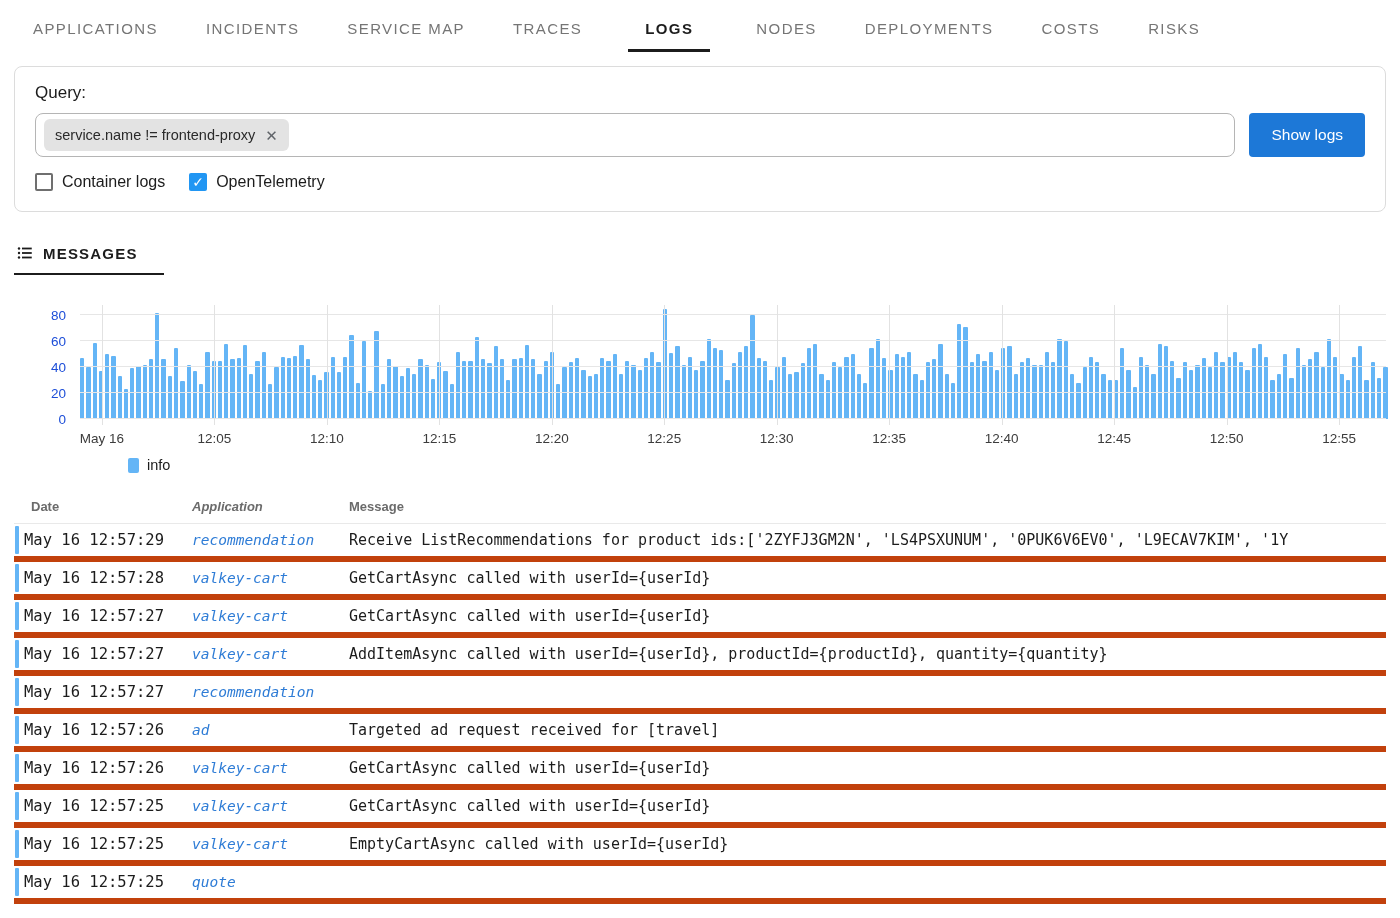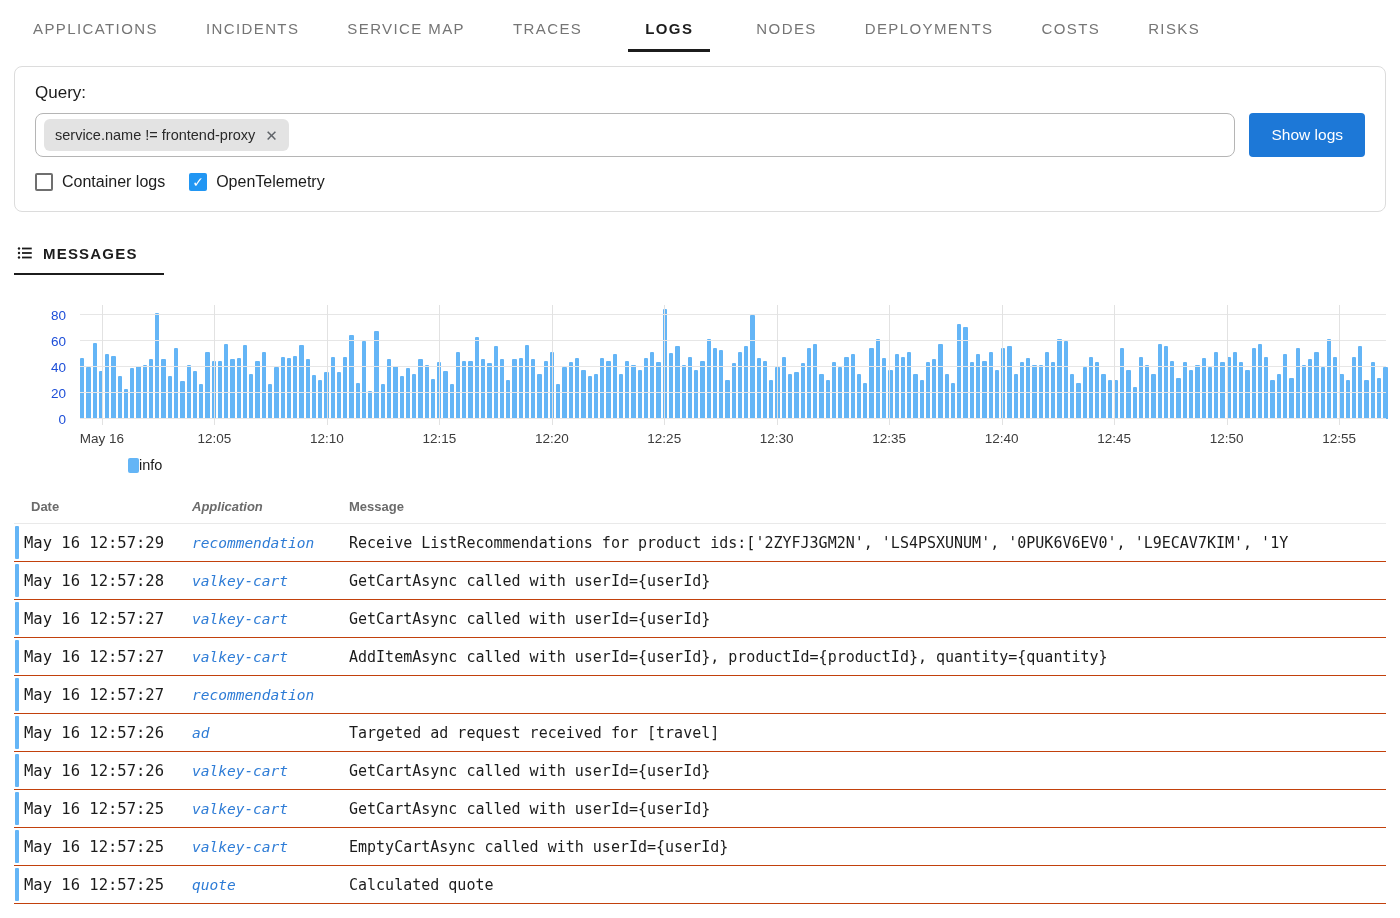--- a/index.html
+++ b/index.html
@@ -33,29 +33,29 @@
   
   .chart-wrap { margin:30px 14px 0; padding-left:66px; }
   .plot { position:relative; height:114px; }
   .hgrid { position:absolute; left:0; right:0; height:1px; background:#e6e6e6; }
   .vgrid { position:absolute; top:0; width:1px; background:#e2e2e2; height:calc(100% + 6px); }
   .ylab { position:absolute; right:calc(100% - 52px); transform:translateY(50%); font-size:13.5px; color:#1d4ed8; }
   .bars { position:absolute; inset:0; display:flex; align-items:flex-end; gap:2px; }
   .bar { flex:1 1 0; border-radius:1px 1px 0 0; }
   .xlabels { position:relative; height:30px; }
   .xlab { position:absolute; top:12px; transform:translateX(-50%); font-size:13.5px; color:#3c3c3c; white-space:nowrap; }
-  .legend { display:flex; align-items:center; margin:8px 0 0 48px; }
+  .legend { display:flex; align-items:center; gap:8px; margin:8px 0 0 48px; }
   .legend-swatch { width:11px; height:15px; border-radius:2px; }
   .legend-label { font-size:14.5px; color:#1c1c1c; }
 
   
   .log-table { margin:22px 14px 0; }
   .lt-header { display:flex; align-items:center; padding:4px 0 9px; border-bottom:1px solid #e9e9e9;
                color:#6b6b6b; font-size:13px; font-weight:bold; }
-  .lt-row { display:flex; align-items:center; height:38px; border-bottom:1px solid #c2410c; position:relative; cursor:pointer; }
+  .lt-row { display:flex; align-items:center; height:38px; border-bottom:6px solid #c2410c; position:relative; cursor:pointer; }
   .lt-marker { position:absolute; left:1px; top:2px; bottom:2px; width:4px; border-radius:1px; }
   .c-date { width:178px; flex:none; }
   .lt-header .c-date { padding-left:17px; }
   .lt-row  .c-date { padding-left:10px; font-family:"DejaVu Sans Mono", monospace; font-size:15.5px; color:#1c1c1c; white-space:pre; }
   .c-app { width:157px; flex:none;font-style:italic; }
   .lt-row .c-app a { font-family:"DejaVu Sans Mono", monospace; font-size:14.5px; text-decoration:none; }
   .c-msg { flex:1; overflow:hidden; }
   .lt-row .c-msg { font-family:"DejaVu Sans Mono", monospace; font-size:15px; color:#1c1c1c; white-space:pre; }
 </style>
 </head>
@@ -423,16 +423,15 @@
       <div class="lt-row">
         <span class="lt-marker" style="background: rgb(100, 181, 246);"></span>
         <div class="c-date">May 16 12:57:25</div>
         <div class="c-app"><a href="#" style="color: rgb(46, 124, 214);">valkey-cart</a></div>
         <div class="c-msg">EmptyCartAsync called with userId={userId}</div>
       </div>
       <div class="lt-row">
         <span class="lt-marker" style="background: rgb(100, 181, 246);"></span>
         <div class="c-date">May 16 12:57:25</div>
         <div class="c-app"><a href="#" style="color: rgb(46, 124, 214);">quote</a></div>
-        <div class="c-msg">Calculated quote</div>
       </div>
     </div>
 </div>
 
 </body></html>

